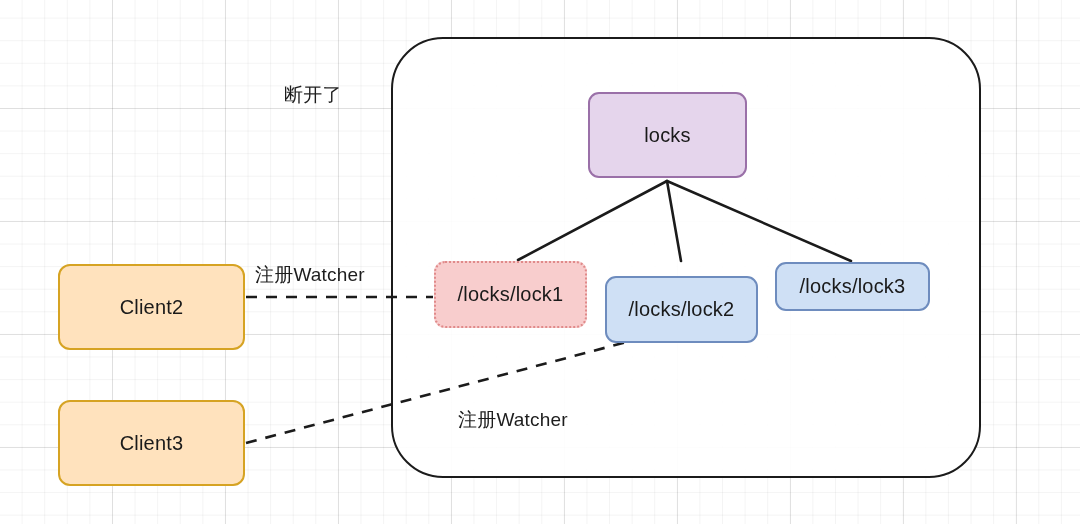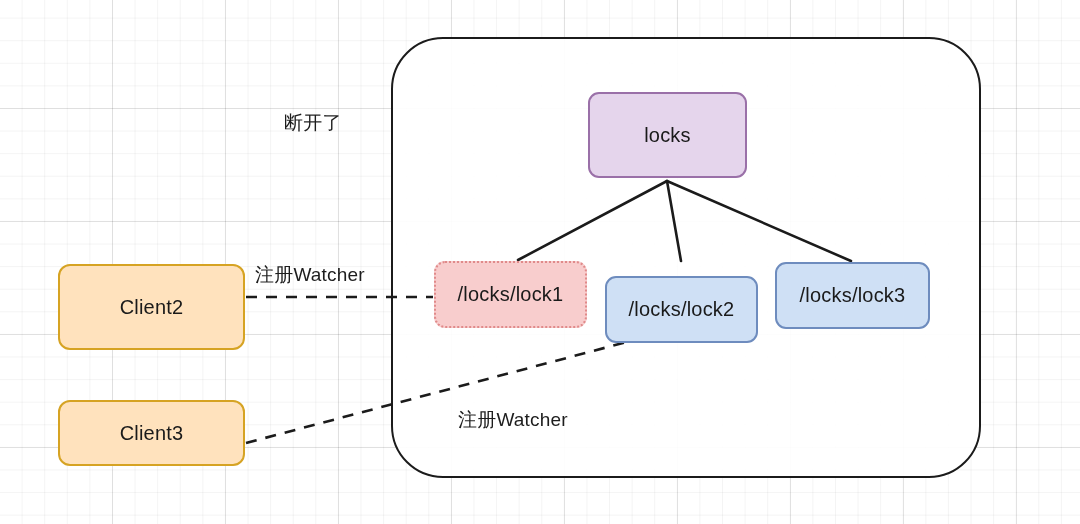--- a/index.html
+++ b/index.html
@@ -105,39 +105,39 @@
       <line x1="246" y1="297" x2="433" y2="297"></line>
       <line x1="246" y1="443" x2="672" y2="330"></line>
     </g>
   </svg>
 
 
   <div class="node client-node" style="left:58px; top:264px; width:187px; height:86px;">
     <span>Client2</span>
   </div>
 
-  <div class="node client-node" style="left:58px; top:400px; width:187px; height:66px;">
+  <div class="node client-node" style="left:58px; top:400px; width:187px; height:86px;">
     <span>Client3</span>
   </div>
 
   <div class="node locks-node" style="left:588px; top:92px; width:159px; height:86px;">
     <span>locks</span>
   </div>
 
   <div class="node lock-red" style="left:434px; top:261px; width:153px; height:67px;">
     <span>/locks/lock1</span>
   </div>
 
   <div class="node lock-blue" style="left:605px; top:276px; width:153px; height:67px;">
     <span>/locks/lock2</span>
   </div>
 
-  <div class="node lock-blue" style="left:775px; top:262px; width:155px; height:67px;justify-content:center;">
+  <div class="node lock-blue" style="left:775px; top:262px; width:155px; height:49px;justify-content:center;">
     <span>/locks/lock3</span>
   </div>
 
-  <div class="label" style="left:284px; top:82px;margin-top:28px;">断开了</div>
+  <div class="label" style="left:284px; top:82px;">断开了</div>
 
   <div class="label" style="left:255px; top:262px;">注册Watcher</div>
 
   <div class="label" style="left:458px; top:407px;">注册Watcher</div>
 
 </div>
 
 </body></html>

